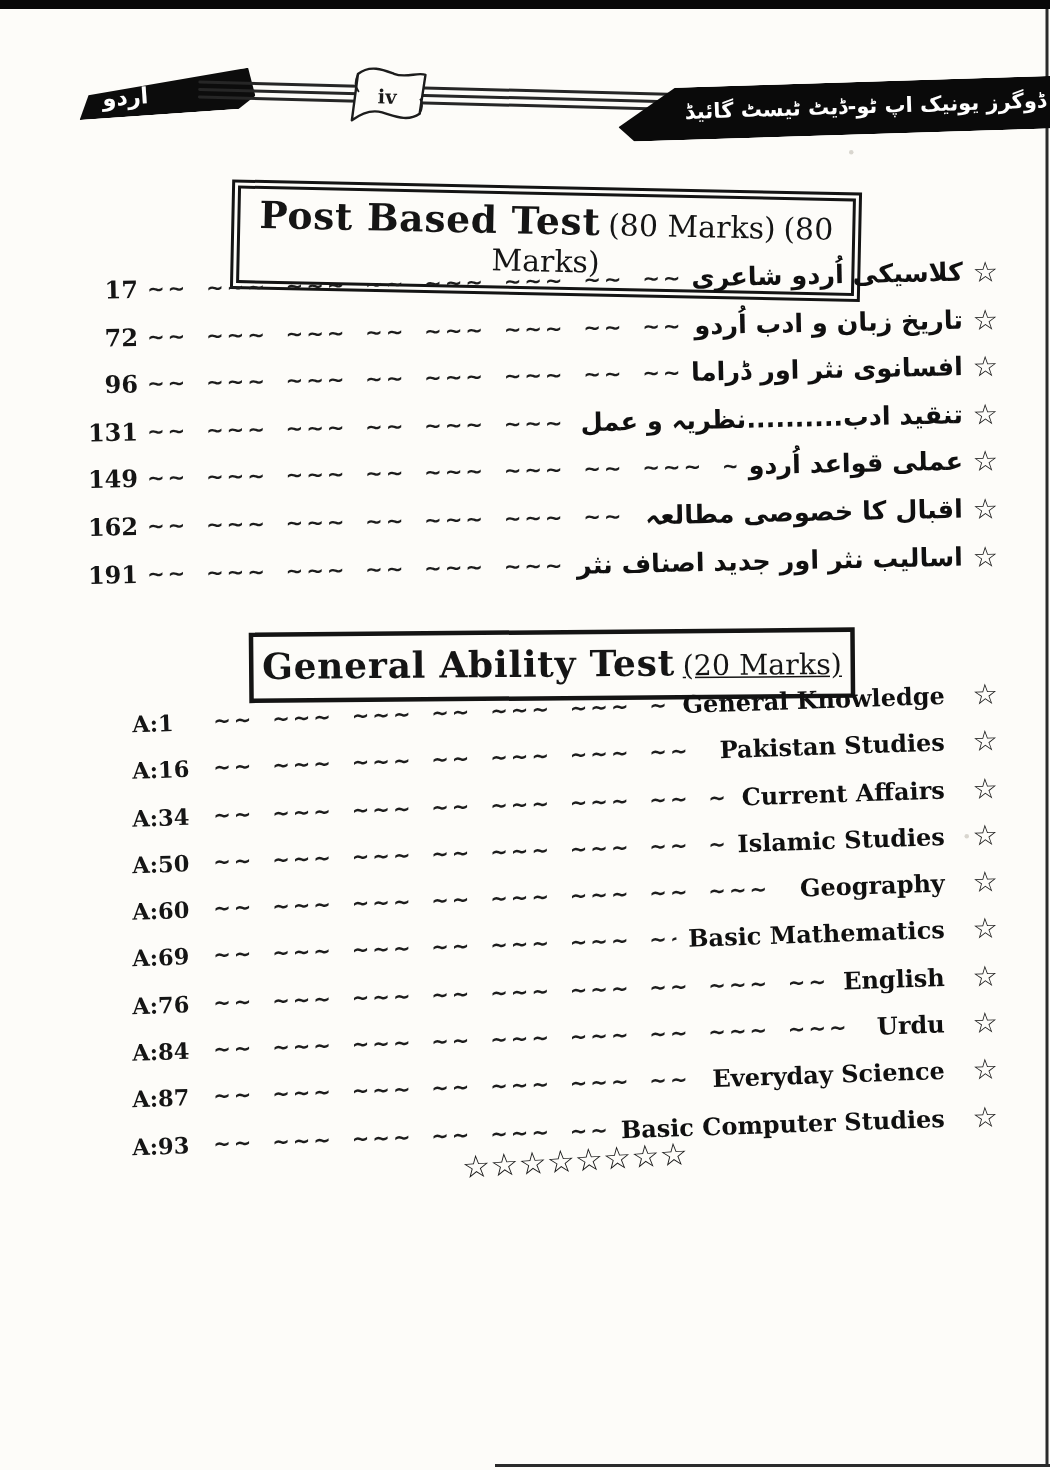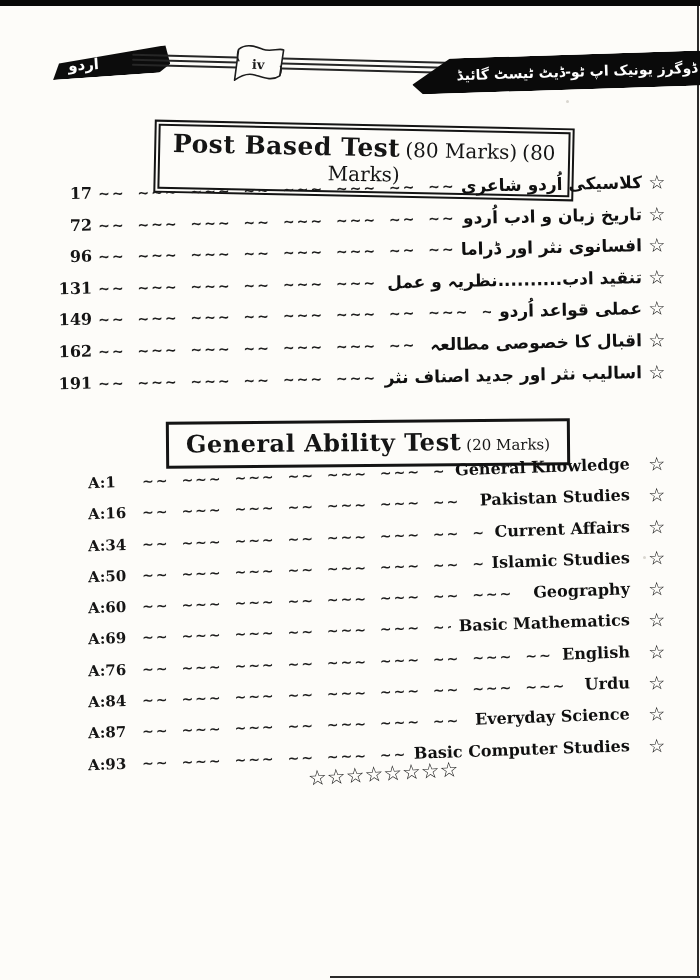--- a/index.html
+++ b/index.html
@@ -37,21 +37,21 @@
   
   .hbox{position:absolute;border:2px solid #141414;padding:2px;background:#fdfcf9;}
   .hbox .inner{border:2px solid #141414;text-align:center;padding:3px 4px 5px;}
   .hbox.single{border-width:3px;padding:0;}
   .hbox.single .inner{border:none;padding:5px 4px 7px;}
   .hbox .t{font-family:"DejaVu Serif",serif;font-weight:bold;font-size:25px;letter-spacing:.5px;}
   .hbox .m{font-family:"DejaVu Serif",serif;font-weight:normal;font-size:20px;}
   #post-box{left:154px;top:124px;width:412px;transform:rotate(1.2deg);}
   #gat-box{left:166px;top:420px;width:398px;transform:rotate(-.5deg);}
   #gat-box .t{font-size:24px;}
-  #gat-box .m{font-size:15px;}
+  #gat-box .m{font-size:19px;text-decoration:underline;}
 
   
   .toc{position:absolute;}
   #urdu-toc{left:48px;right:28px;top:172px;}
   #gat-toc{left:88px;right:28px;top:457px;}
   .row{display:flex;align-items:center;}
   .u-row{height:31.6px;transform:rotate(-1.2deg);}
   .e-row{height:31.3px;transform:rotate(-2deg);}
   .u-page{width:44px;text-align:right;font-family:"DejaVu Serif",serif;font-weight:bold;font-size:16px;flex:none;}
   .e-page{width:48px;text-align:left;font-family:"DejaVu Serif",serif;font-weight:bold;font-size:15px;flex:none;}

